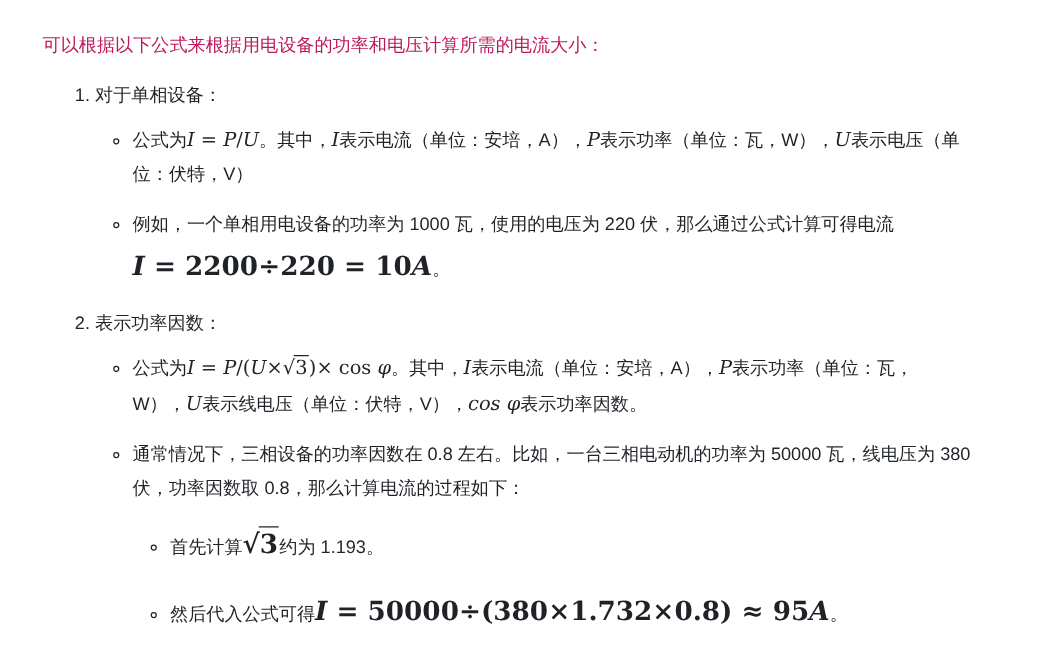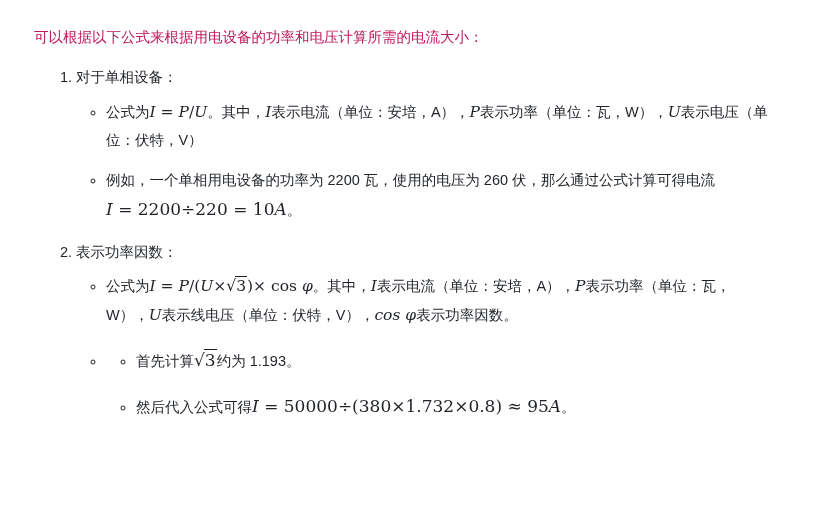--- a/index.html
+++ b/index.html
@@ -66,22 +66,23 @@
     font-style: italic;
     font-size: 15.5px;
     white-space: nowrap;
   }
   .math .op {
     font-style: normal;
   }
   .math-display {
     font-family: "DejaVu Serif", "Liberation Serif", serif;
     font-style: italic;
-    font-size: 17px;
+    font-size: 21px;
     white-space: nowrap;
+    font-weight: bold;
   }
   .math-display .op, .math-display .num {
     font-style: normal;
   }
   .sqrt {
     font-style: normal;
     display: inline-block;
   }
   .sqrt .radicand {
     border-top: 1px solid #1f2328;
@@ -100,35 +101,36 @@
 
     <li>
       <span class="li-title">对于单相设备：</span>
 
       <ul class="sub">
         <li>
           <span>公式为</span><span class="math"><span style="font-style:italic;">I</span> <span class="op">=</span> <span style="font-style:italic;">P</span><span class="op">/</span><span style="font-style:italic;">U</span></span><span>。其中，</span><span class="math">I</span><span>表示电流（单位：安培，A），</span><span class="math">P</span><span>表示功率（单位：瓦，W），</span><span class="math">U</span><span>表示电压（单位：伏特，V）</span>
         </li>
 
         <li>
-          <span>例如，一个单相用电设备的功率为 2200 瓦，使用的电压为 260 伏，那么通过公式计算可得电流</span>
+          <span>例如，一个单相用电设备的功率为 1000 瓦，使用的电压为 220 伏，那么通过公式计算可得电流</span>
           <span class="math-display"><span style="font-style:italic;">I</span> <span class="op">=</span> <span class="num">2200</span><span class="op">÷</span><span class="num">220</span> <span class="op">=</span> <span class="num">10</span><span style="font-style:italic;">A</span></span><span>。</span>
         </li>
       </ul>
     </li>
 
     <li>
       <span class="li-title">表示功率因数：</span>
 
       <ul class="sub">
         <li>
           <span>公式为</span><span class="math"><span style="font-style:italic;">I</span> <span class="op">=</span> <span style="font-style:italic;">P</span><span class="op">/(</span><span style="font-style:italic;">U</span><span class="op">×</span><span class="sqrt"><span>√</span><span class="radicand">3</span></span><span class="op">)×</span> <span class="op">cos</span> <span style="font-style:italic;">φ</span></span><span>。其中，</span><span class="math">I</span><span>表示电流（单位：安培，A），</span><span class="math">P</span><span>表示功率（单位：瓦，</span><br><span>W），</span><span class="math">U</span><span>表示线电压（单位：伏特，V），</span><span class="math">cos φ</span><span>表示功率因数。</span>
         </li>
 
         <li>
+          <span>通常情况下，三相设备的功率因数在 0.8 左右。比如，一台三相电动机的功率为 50000 瓦，线电压为 380 伏，功率因数取 0.8，那么计算电流的过程如下：</span>
 
           <ul class="sub2">
             <li>
               <span>首先计算</span><span class="math-display"><span class="sqrt"><span>√</span><span class="radicand">3</span></span></span><span>约为 1.193。</span>
             </li>
             <li>
               <span>然后代入公式可得</span><span class="math-display"><span style="font-style:italic;">I</span> <span class="op">=</span> <span class="num">50000</span><span class="op">÷(</span><span class="num">380</span><span class="op">×</span><span class="num">1.732</span><span class="op">×</span><span class="num">0.8</span><span class="op">)</span> <span class="op">≈</span> <span class="num">95</span><span style="font-style:italic;">A</span></span><span>。</span>
             </li>
           </ul>
         </li>

